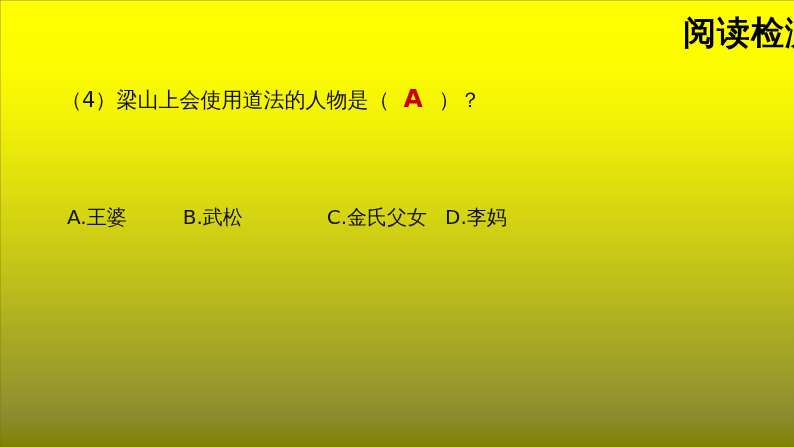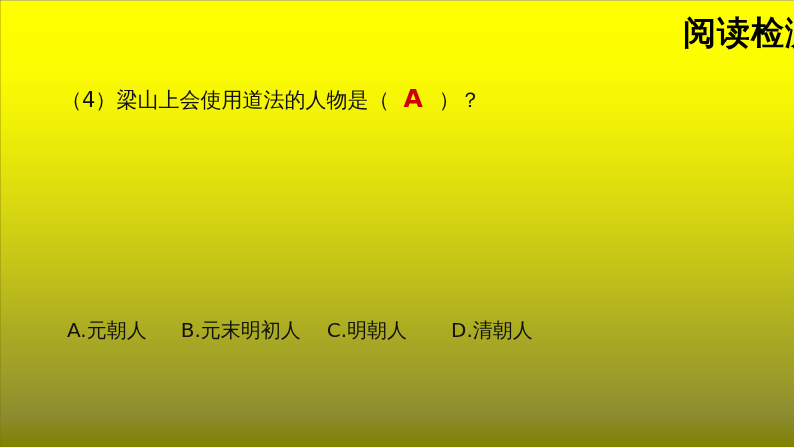--- a/index.html
+++ b/index.html
@@ -95,21 +95,21 @@
 
   <div id="title">阅读检测</div>
 
   <div class="question-block" id="q-4">
     <div class="stem">
       <span class="num">（4）</span><span>梁山上会使用道法的人物是（</span><span class="answer">A</span><span>）？</span>
     </div>
   </div>
 
   <div class="question-block" id="q-5">
+    <div class="options">
+      <span class="opt"><span class="opt-label">A.</span><span>王婆</span></span><span class="opt" style="margin-left:56px"><span class="opt-label">B.</span><span>武松</span></span><span class="opt" style="margin-left:84px"><span class="opt-label">C.</span><span>金氏父女</span></span><span class="opt" style="margin-left:18px"><span class="opt-label">D.</span><span>李妈</span></span>
+    </div>
   </div>
 
   <div class="question-block" id="q-6">
-    <div class="options">
-      <span class="opt"><span class="opt-label">A.</span><span>元朝人</span></span><span class="opt" style="margin-left:34px"><span class="opt-label">B.</span><span>元末明初人</span></span><span class="opt" style="margin-left:26px"><span class="opt-label">C.</span><span>明朝人</span></span><span class="opt" style="margin-left:44px"><span class="opt-label">D.</span><span>清朝人</span></span>
-    </div>
   </div>
 
 </div>
 
 </body></html>

